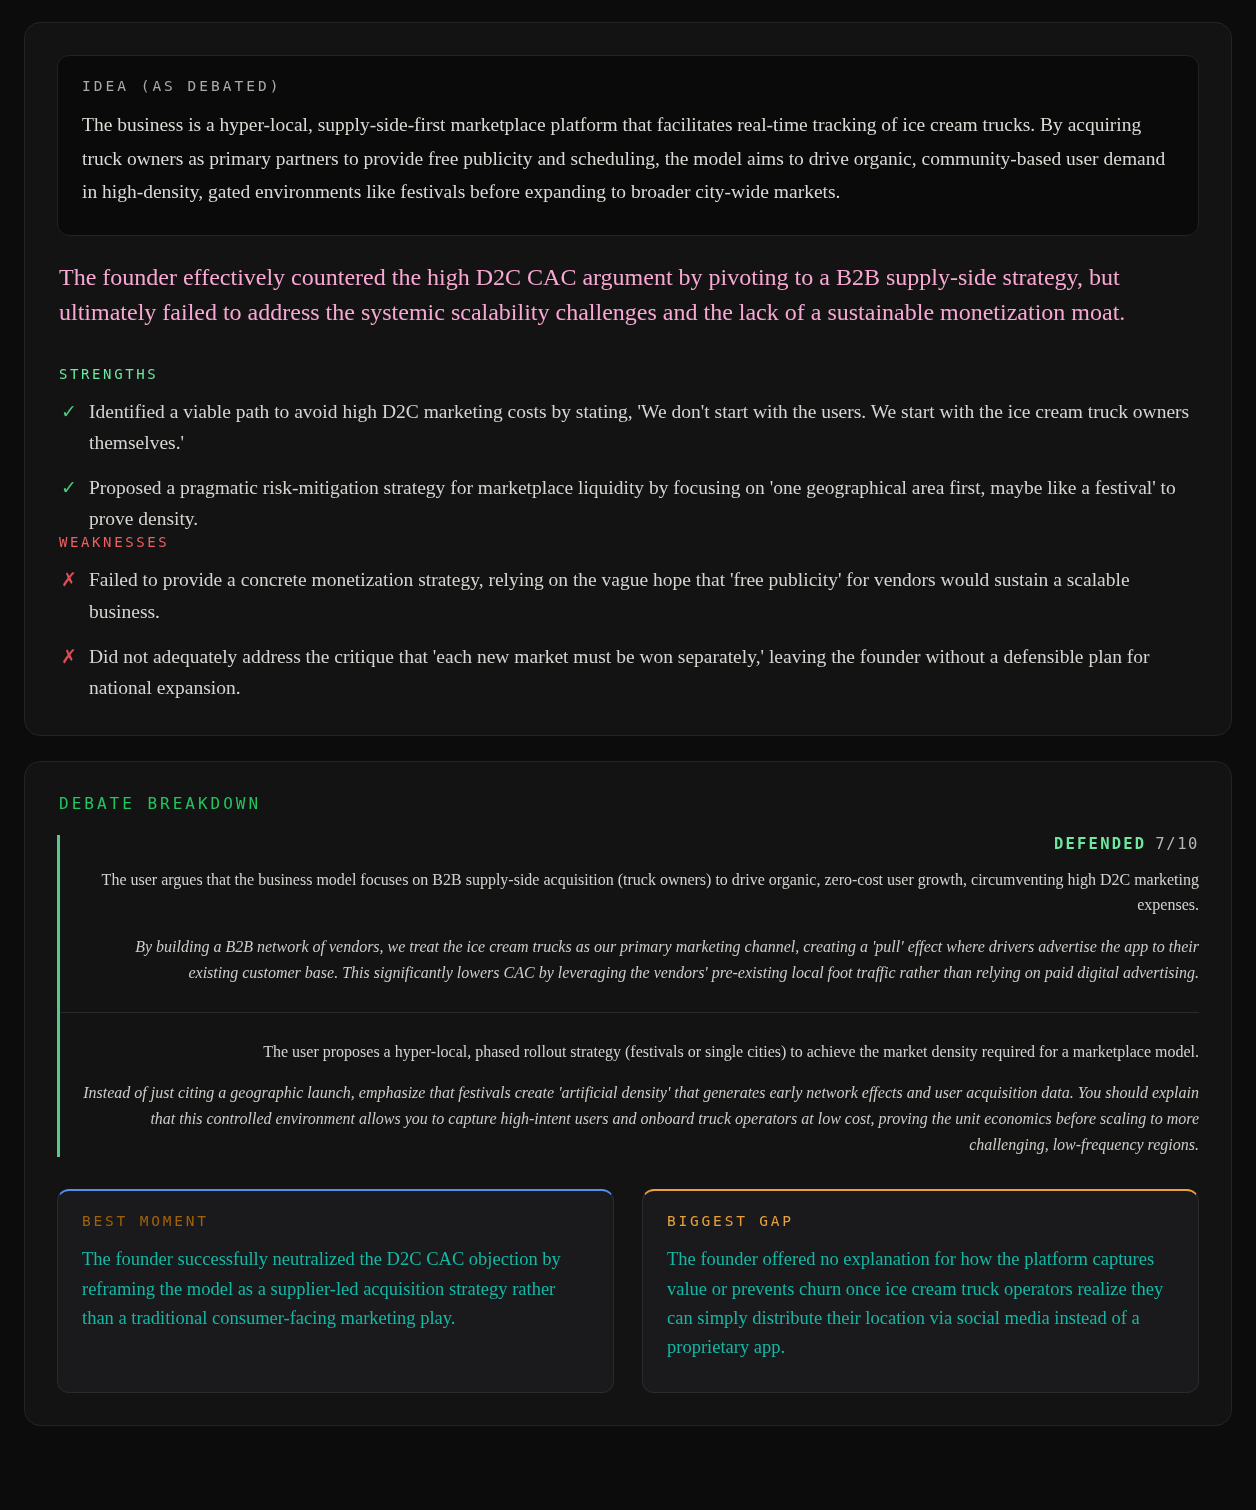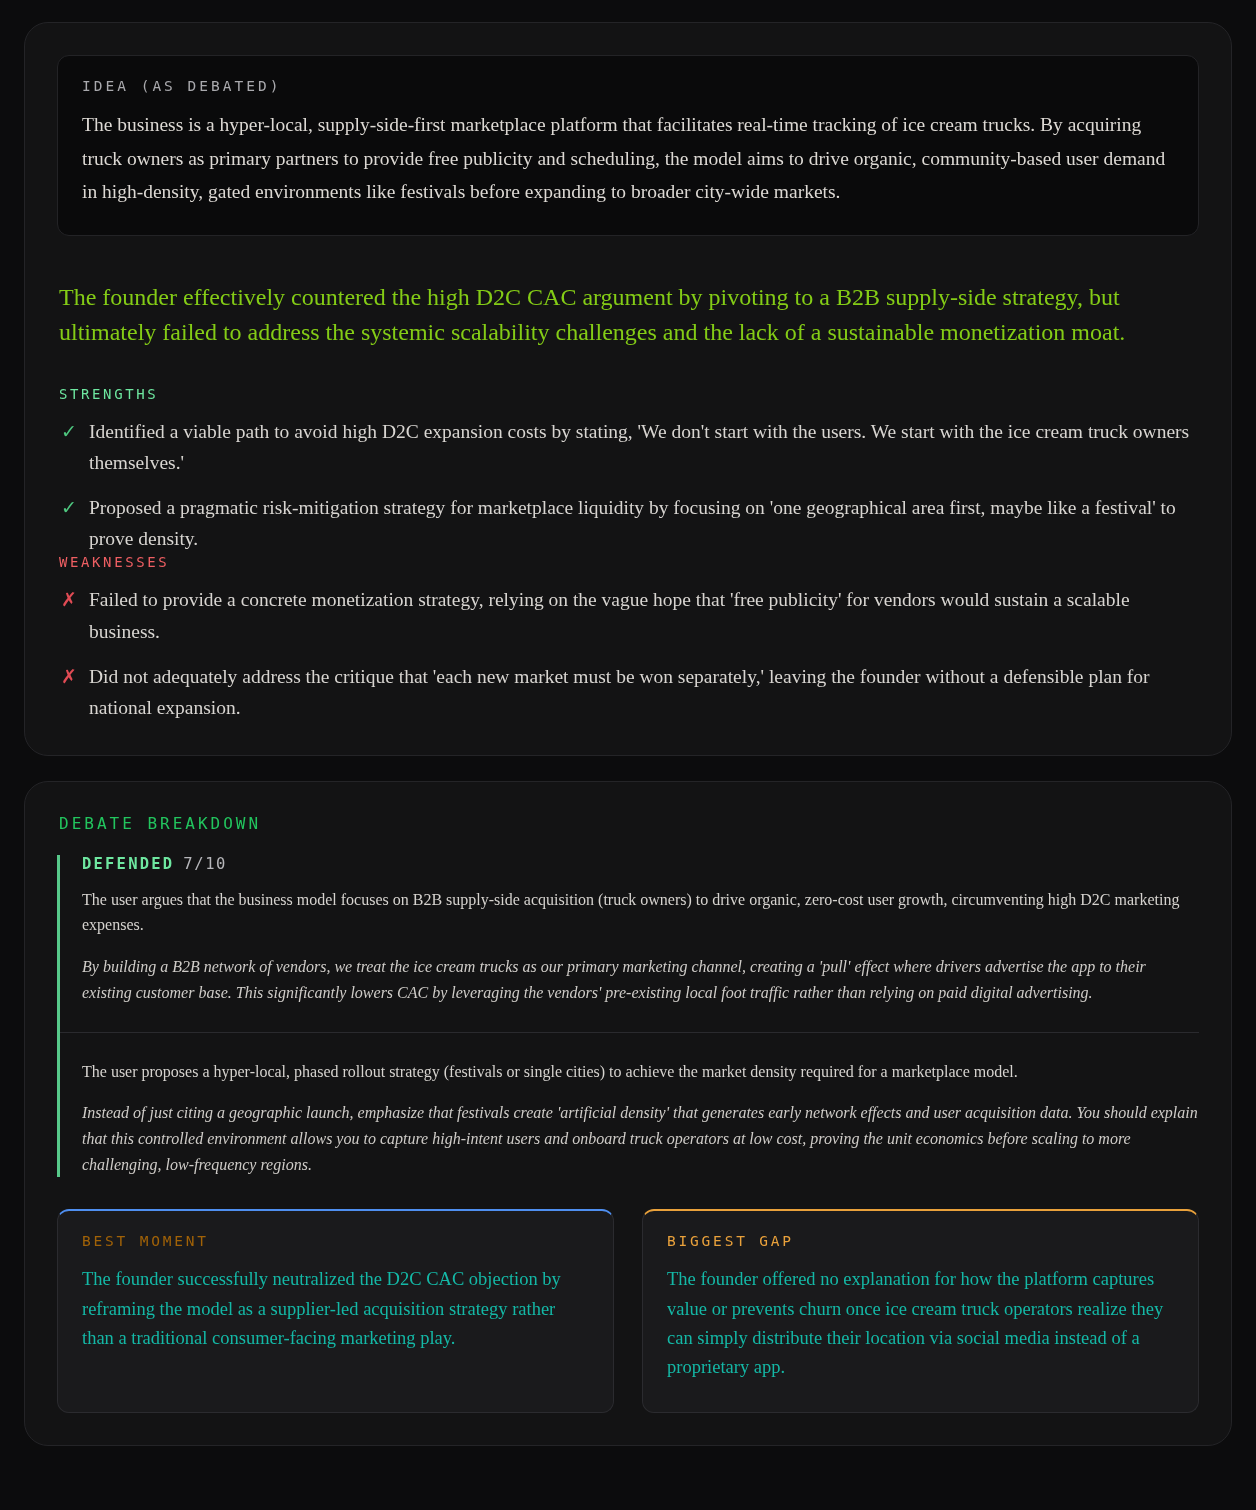--- a/index.html
+++ b/index.html
@@ -17,21 +17,21 @@
   }
   .page {
     width: 1256px;
     padding: 22px 24px 24px 24px;
   }
 
   
   .card {
     background: #131314;
     border: 1px solid #242427;
-    border-radius: 24px;
+    border-radius: 16px;
     padding: 32px;
   }
   .card + .card { margin-top: 25px; }
 
   
   .idea-box {
     background: #0a0a0b;
     border: 1px solid #232326;
     border-radius: 12px;
     padding: 22px 24px 26px 24px;
@@ -49,22 +49,22 @@
     font-size: 19.5px;
     line-height: 1.72;
     color: #ddd9d4;
     margin: 0;
   }
 
   
   .verdict {
     font-size: 24px;
     line-height: 1.46;
-    color: #84cc16;
-    margin: 44px 2px 36px 2px;
+    color: #f9a8d4;
+    margin: 24px 2px 36px 2px;
     font-weight: 400;
   }
 
   
   .sw-head {
     font-family: "DejaVu Sans Mono", "Liberation Mono", monospace;
     font-size: 14px;
     letter-spacing: 2.6px;
     text-transform: uppercase;
     margin: 0 0 14px 2px;
@@ -104,21 +104,21 @@
     font-size: 16px;
     letter-spacing: 3.0px;
     text-transform: uppercase;
     color: #22c55e;
     margin: 0 0 22px 2px;
   }
   .rounds {
     border-left: 3px solid #57c98a;
     padding-left: 0;
   }
-  .round { padding: 0 0 0 22px; }
+  .round { padding: 0 0 0 22px; text-align: right; }
   .round + .round {
     border-top: 1px solid #2a2a2e;
     padding-top: 26px;
   }
   .round-head {
     font-family: "DejaVu Sans Mono", "Liberation Mono", monospace;
     font-size: 15.5px;
     letter-spacing: 2.2px;
     margin: 0 0 14px 0;
   }
@@ -182,21 +182,21 @@
       <p class="idea-text">The business is a hyper-local, supply-side-first marketplace platform that facilitates real-time tracking of ice cream trucks. By acquiring truck owners as primary partners to provide free publicity and scheduling, the model aims to drive organic, community-based user demand in high-density, gated environments like festivals before expanding to broader city-wide markets.</p>
     </div>
 
     <p class="verdict">The founder effectively countered the high D2C CAC argument by pivoting to a B2B supply-side strategy, but ultimately failed to address the systemic scalability challenges and the lack of a sustainable monetization moat.</p>
 
     <div>
       <div class="sw-head good">STRENGTHS</div>
       <ul class="sw-list">
         <li>
           <span class="mark good">✓</span>
-          <span class="li-text">Identified a viable path to avoid high D2C expansion costs by stating, 'We don't start with the users. We start with the ice cream truck owners themselves.'</span>
+          <span class="li-text">Identified a viable path to avoid high D2C marketing costs by stating, 'We don't start with the users. We start with the ice cream truck owners themselves.'</span>
         </li>
         <li>
           <span class="mark good">✓</span>
           <span class="li-text">Proposed a pragmatic risk-mitigation strategy for marketplace liquidity by focusing on 'one geographical area first, maybe like a festival' to prove density.</span>
         </li>
       </ul>
     </div>
 
     <div>
       <div class="sw-head bad">WEAKNESSES</div>

